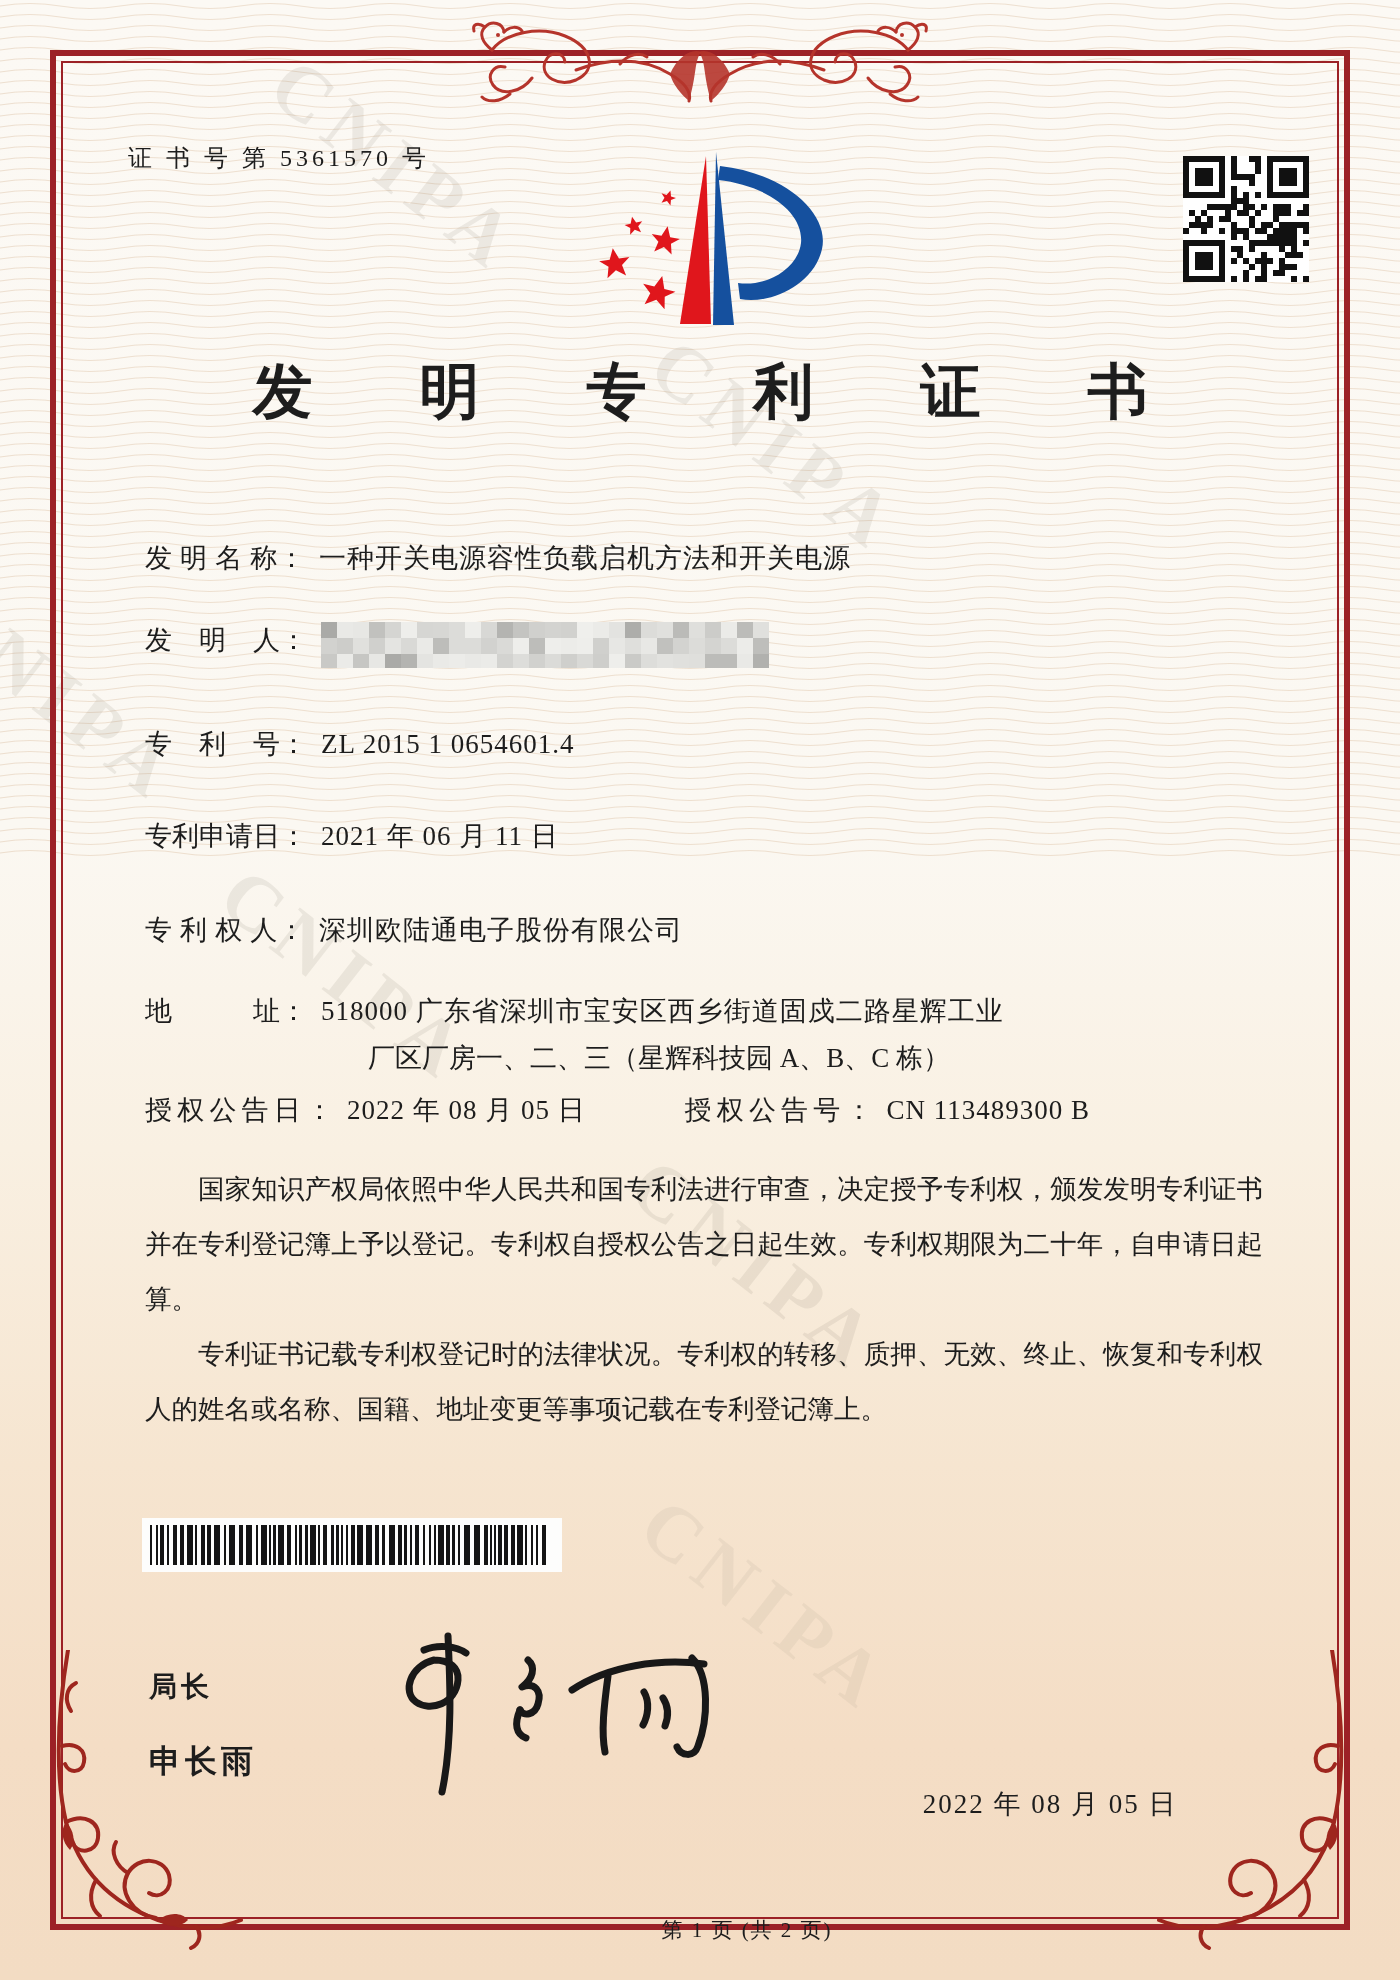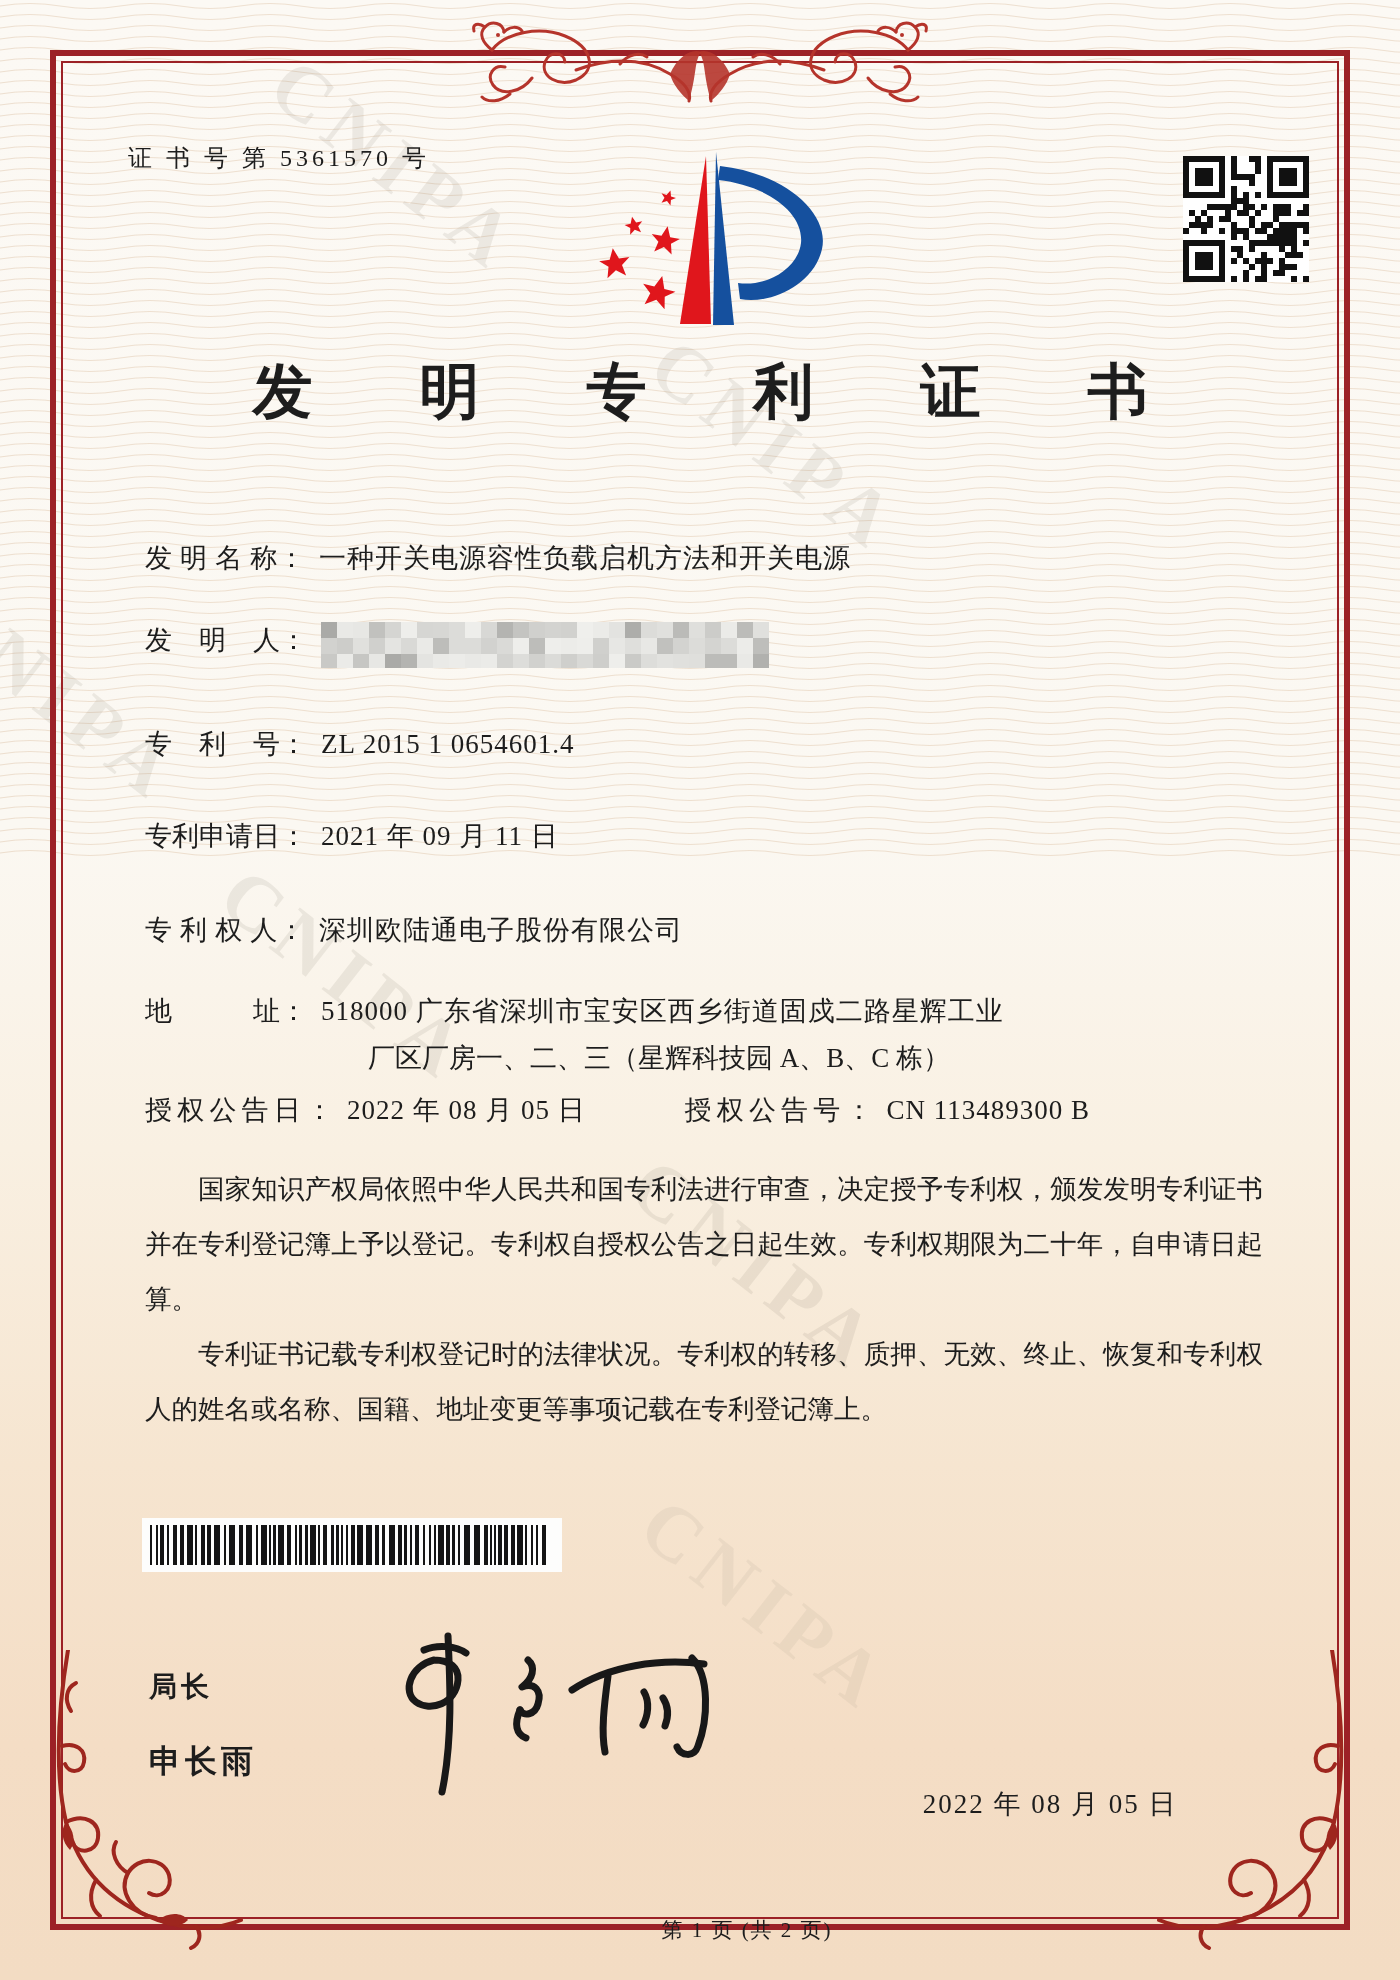--- a/index.html
+++ b/index.html
@@ -426,21 +426,21 @@
           <rect x="416" y="36" width="16" height="16" fill="rgb(233,233,230)"></rect>
           <rect x="432" y="36" width="16" height="16" fill="rgb(177,177,174)"></rect>
         </svg>
     </div>
 
     <div class="row" style="top:726px;">
       <span class="lbl">专　利　号：</span><span class="val">ZL 2015 1 0654601.4</span>
     </div>
 
     <div class="row" style="top:818px;">
-      <span class="lbl">专利申请日：</span><span class="val">2021 年 09 月 11 日</span>
+      <span class="lbl">专利申请日：</span><span class="val">2021 年 06 月 11 日</span>
     </div>
 
     <div class="row" style="top:912px;">
       <span class="lbl">专 利 权 人：</span><span class="val">深圳欧陆通电子股份有限公司</span>
     </div>
 
     <div class="row" style="top:993px;">
       <span class="lbl">地　　　址：</span><span class="val">518000 广东省深圳市宝安区西乡街道固戍二路星辉工业</span>
     </div>
     <div class="addr2" style="top:1040px;">厂区厂房一、二、三（星辉科技园 A、B、C 栋）</div>

